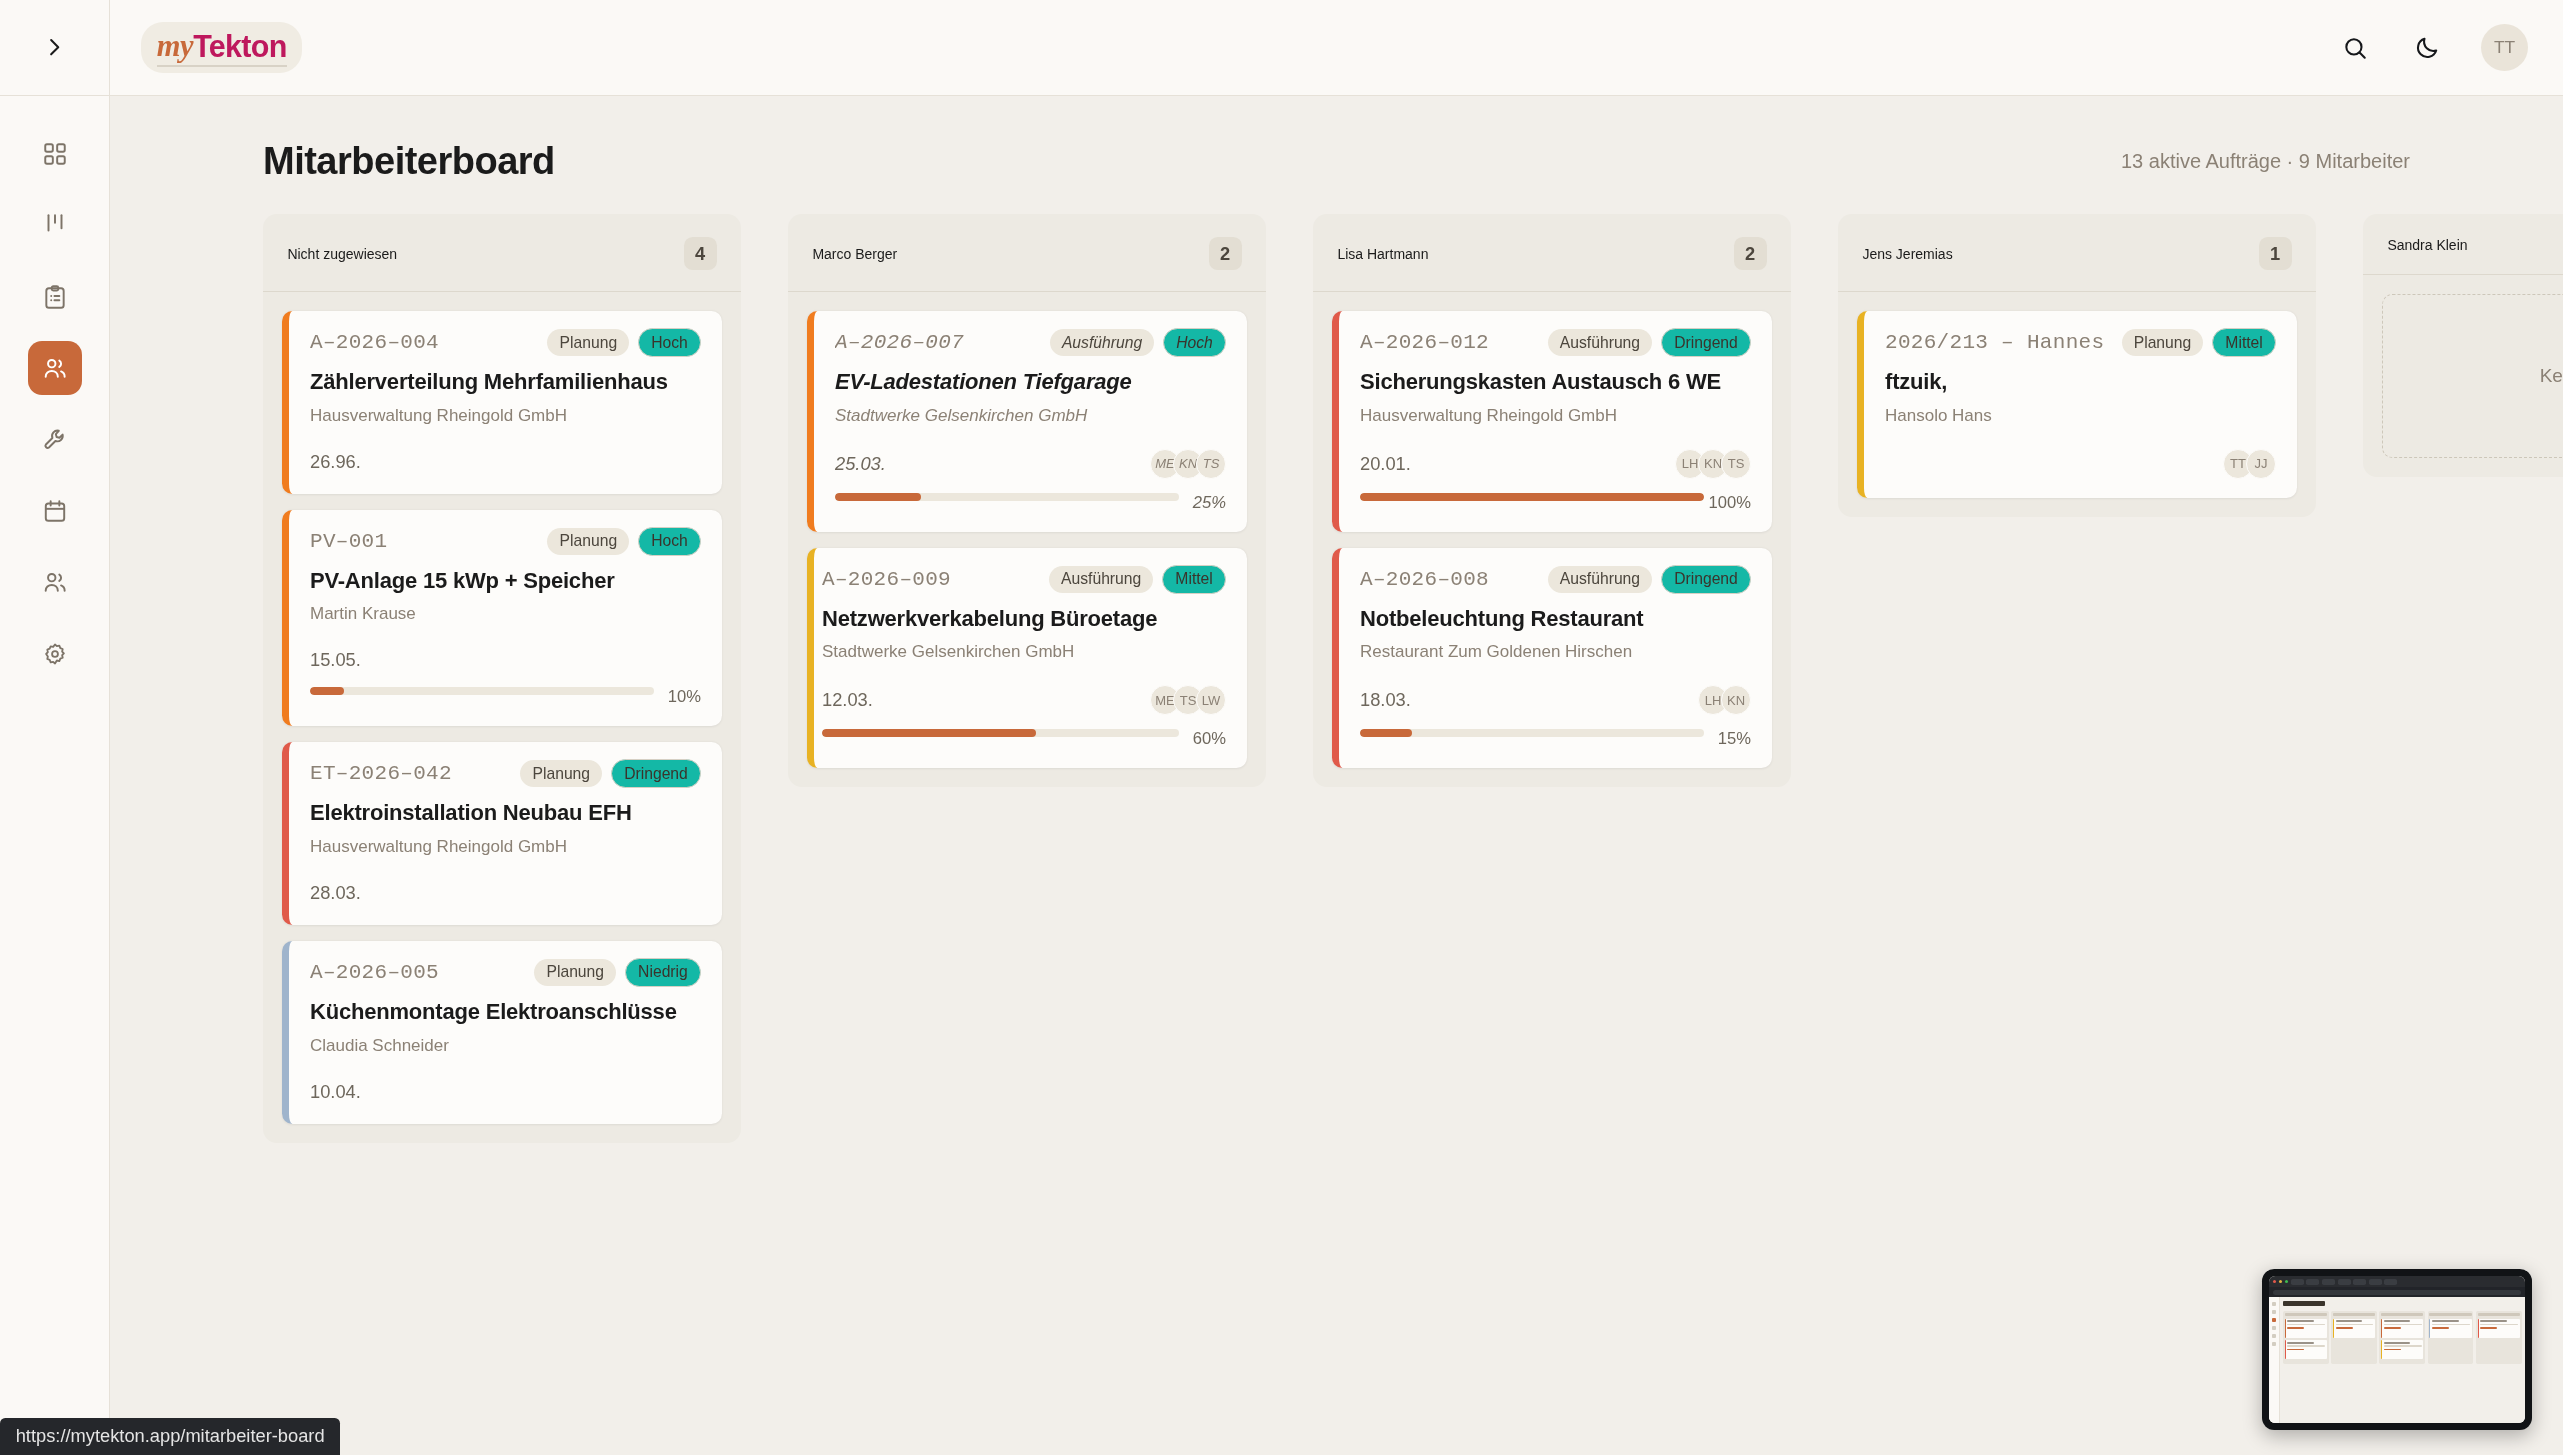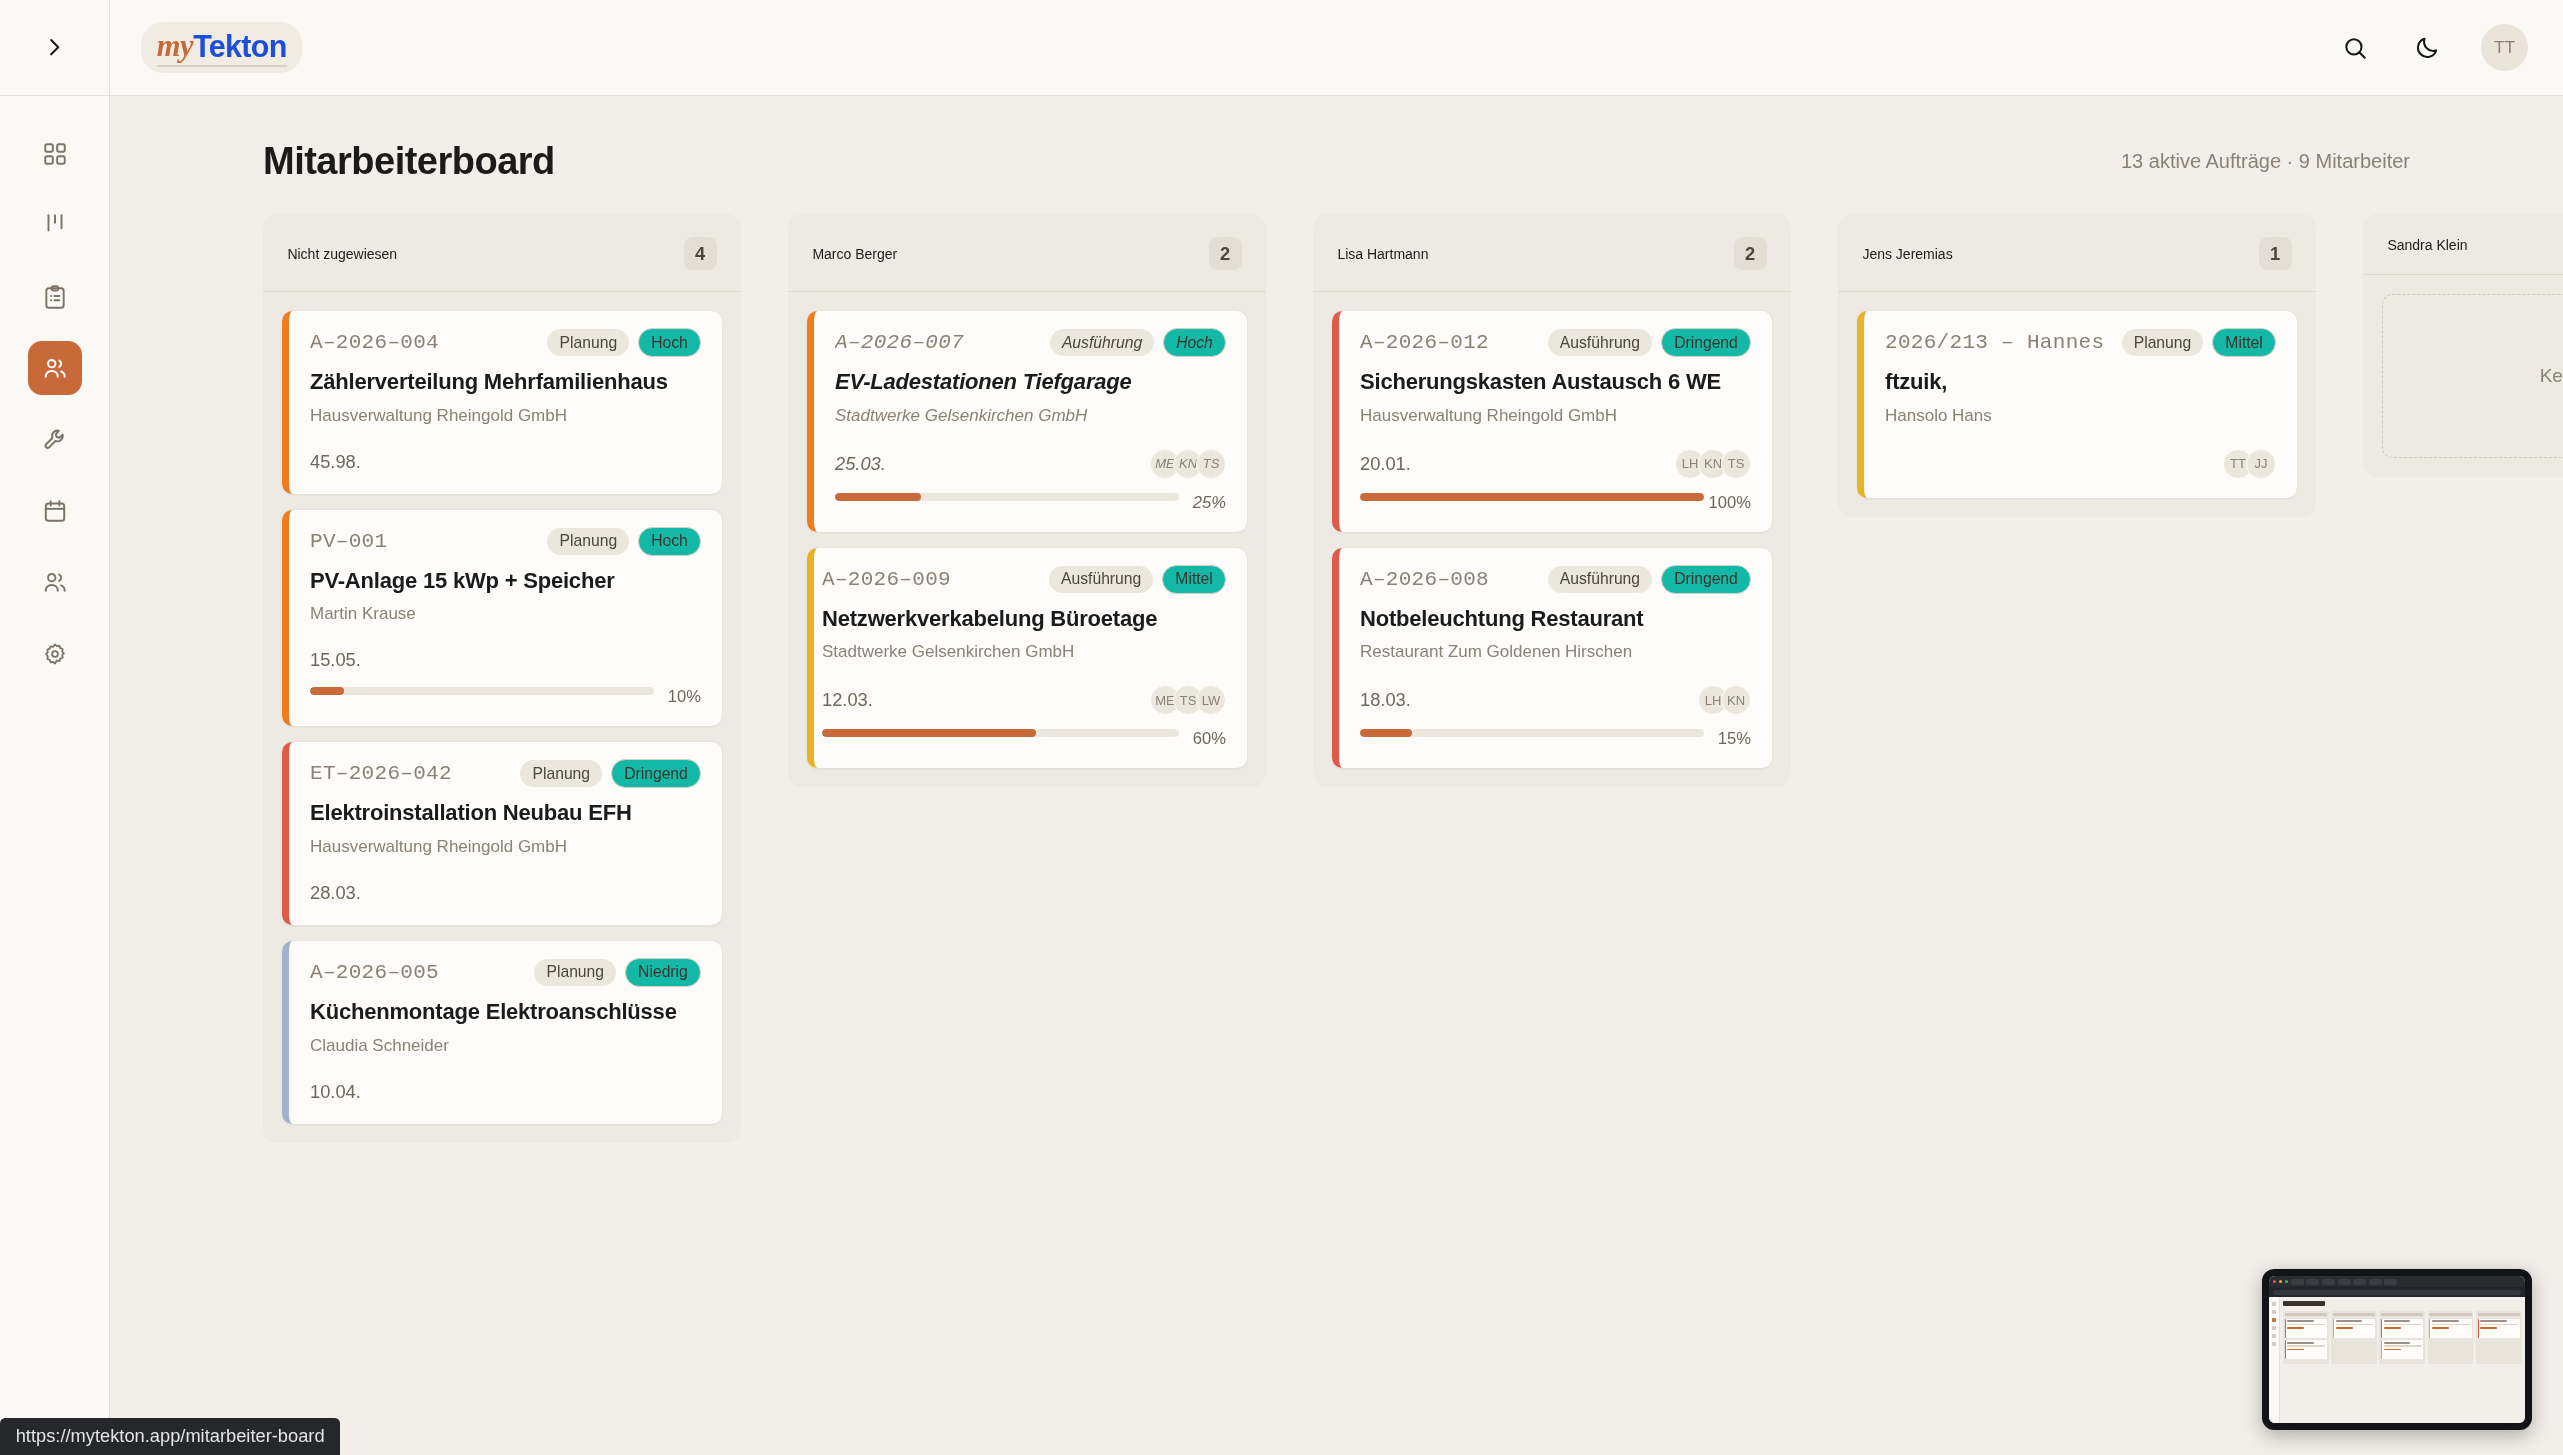--- a/index.html
+++ b/index.html
@@ -39,21 +39,21 @@
     display: flex; align-items: center; justify-content: space-between;
     padding: 0 35px 0 31px; flex: 0 0 96px;
   }
   .logo {
     background: #f0ece3; border-radius: 22px; padding: 7px 15.7px 8.7px 15.7px;
     display: inline-flex; align-items: flex-start; position: relative;
   }
   .logo-my { font-family: "Liberation Serif", serif; font-style: italic; font-weight: 700;
              font-size: 30.5px; color: #c8693a; letter-spacing: -0.4px; }
   .logo-tekton { font-family: "Liberation Sans", sans-serif; font-weight: 700; font-size: 30.5px;
-                 color: #1d4ed8; letter-spacing: -0.7px; }
+                 color: #be185d; letter-spacing: -0.7px; }
   .logo::after { content: ""; position: absolute; left: 15.7px; right: 15.7px; bottom: 6.1px;
                  height: 1.7px; background: #d8d2c6; }
   .topbar-right { display: flex; align-items: center; gap: 37px; }
   .icon-btn { width: 35px; height: 35px; display: flex; align-items: center; justify-content: center; cursor: pointer; }
   .icon-btn svg { width: 26px; height: 26px; }
   .avatar-top {
     width: 47px; height: 47px; border-radius: 50%; background: #eae4d9;
     display: flex; align-items: center; justify-content: center;
     font-size: 17.4px; color: #8b8175; font-weight: 500; cursor: pointer;
   }
@@ -266,21 +266,21 @@
                 <div class="card-row1">
                   <div class="card-id">A–2026–004</div>
                   <div class="badges">
                     <span class="badge status">Planung</span>
                     <span class="badge prio">Hoch</span>
                   </div>
                 </div>
                 <div class="card-title">Zählerverteilung Mehrfamilienhaus</div>
                 <div class="card-sub">Hausverwaltung Rheingold GmbH</div>
                 <div class="card-row3">
-                  <div class="card-date">45.98.</div>
+                  <div class="card-date">26.96.</div>
                   <div class="chips"></div>
                 </div>
               </div>
               <div class="card" style="border-left-color: rgb(240, 124, 31);">
                 <div class="card-row1">
                   <div class="card-id">PV–001</div>
                   <div class="badges">
                     <span class="badge status">Planung</span>
                     <span class="badge prio">Hoch</span>
                   </div>

